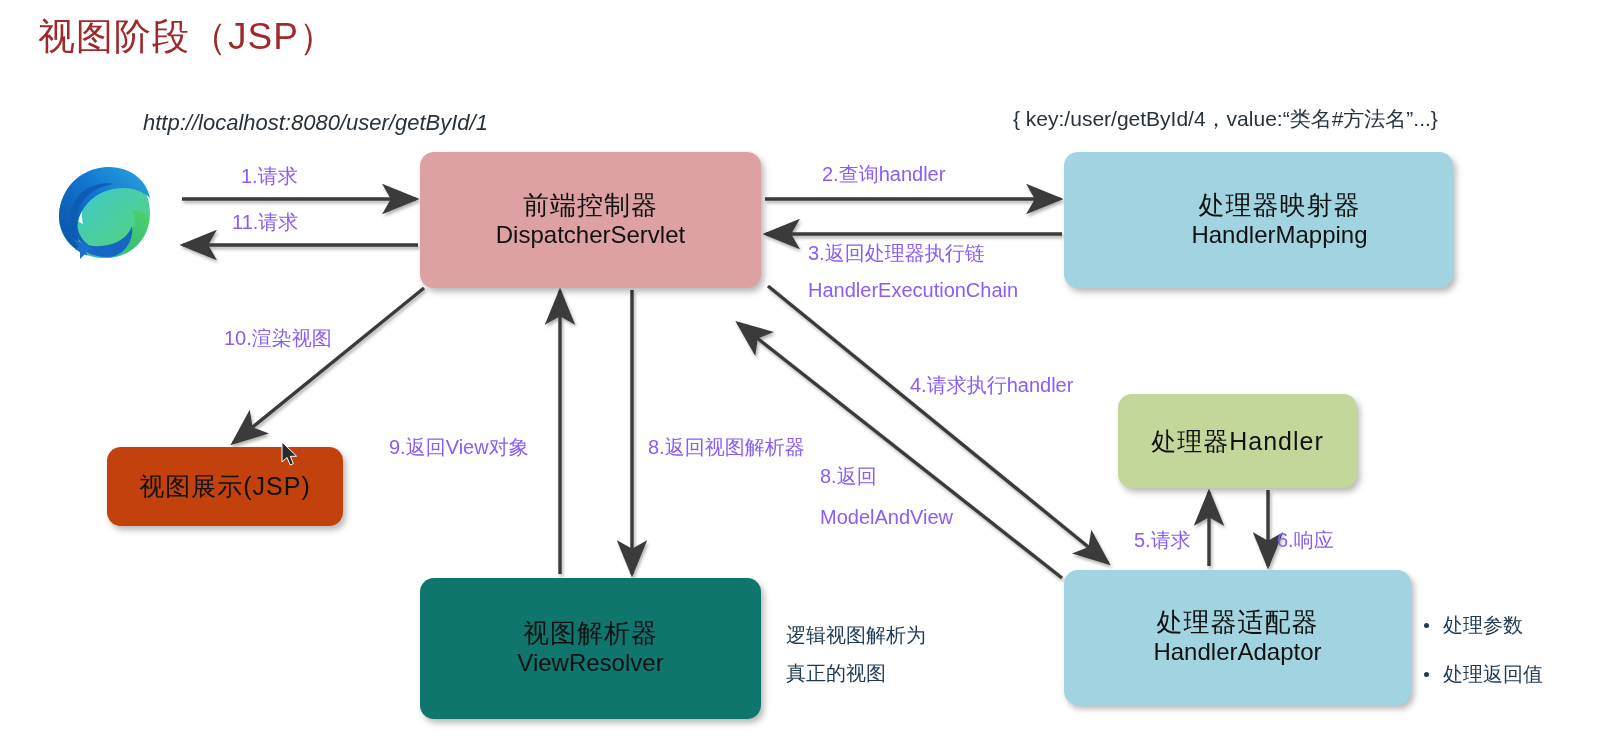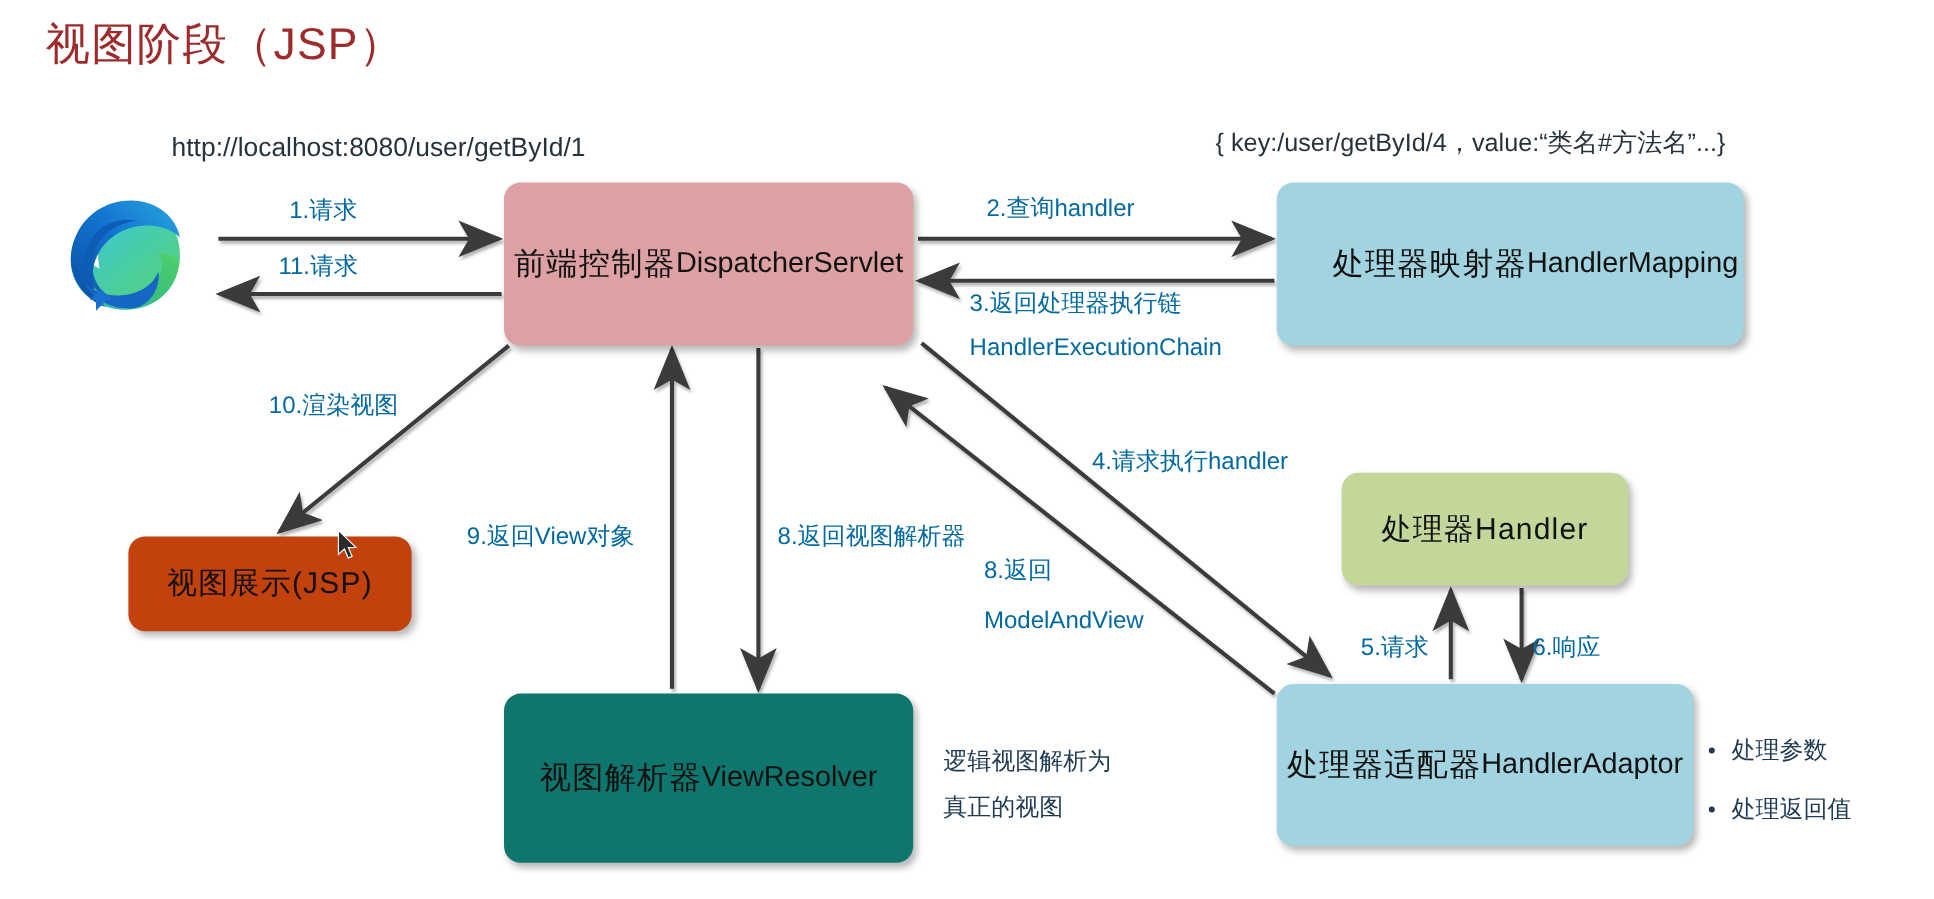--- a/index.html
+++ b/index.html
@@ -17,32 +17,32 @@
     left:38px;top:12px;
     font-size:37px;color:#9e2a2b;letter-spacing:1px;
     white-space:nowrap;
     text-align:center;
   }
 
   
   .anno{
     font-size:21px;color:#26323c;white-space:nowrap;
   }
-  .anno-url{left:143px;top:110px;font-size:22px;}
+  .anno-url{left:143px;top:110px;font-size:22px;font-style:italic;}
   .anno-map{left:1013px;top:105px;font-size:21px;}
 
   
   .lbl{
-    font-size:20px;color:#0369a1;white-space:nowrap;line-height:1.35;
+    font-size:20px;color:#8b5cf6;white-space:nowrap;line-height:1.35;
   }
 
   
   .box{
     position:absolute;border-radius:14px;
-    display:flex;align-items:center;justify-content:center;
+    display:flex;flex-direction:column;align-items:center;justify-content:center;
     box-shadow:3px 4px 6px rgba(0,0,0,0.28);
     color:#111;text-align:center;
   }
   .box .cn{font-size:26px;line-height:1.15;letter-spacing:1px;}
   .box .en{font-size:24px;line-height:1.2;}
   .box.one-line .cn{font-size:25px;}
 
   .box-dispatcher{left:420px;top:152px;width:341px;height:136px;background:#dda1a3;}
   .box-mapping   {left:1064px;top:152px;width:347px;height:136px;background:#a1d4e0;padding-left:42px;}
   .box-jsp       {left:107px;top:447px;width:236px;height:79px;background:#c2410c;}

